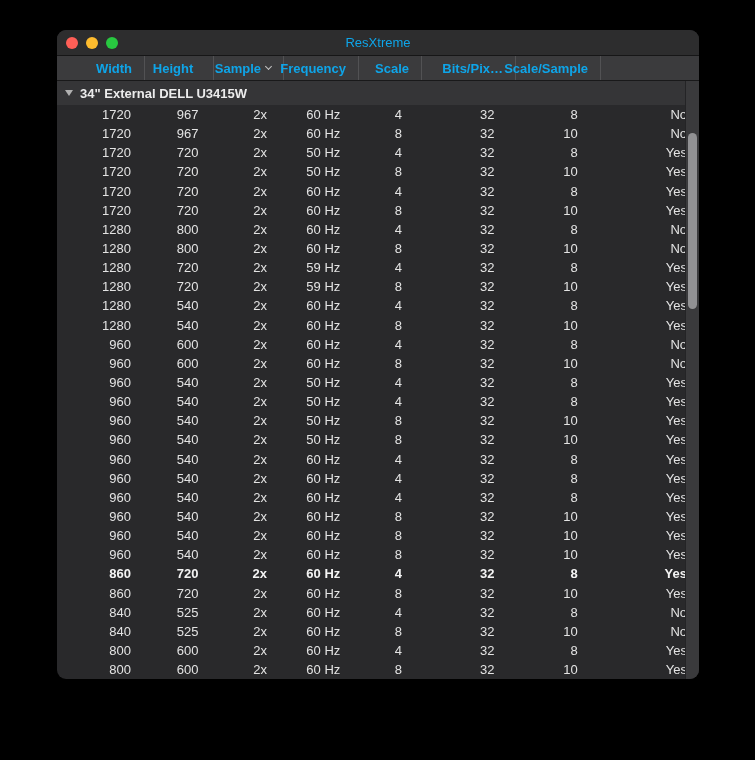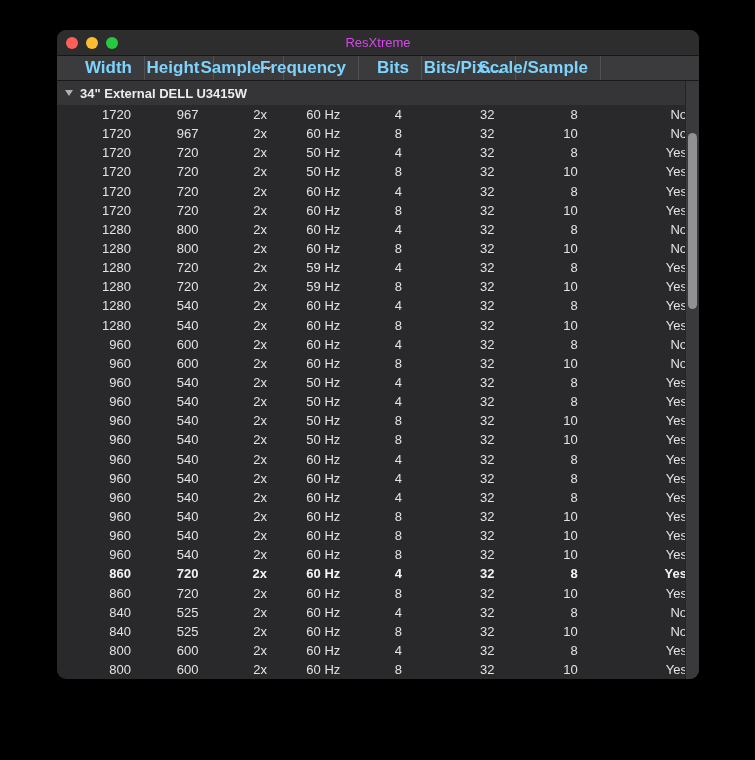--- a/index.html
+++ b/index.html
@@ -17,30 +17,30 @@
     box-shadow:0 22px 55px rgba(0,0,0,.65);
   }
 
   
   .titlebar{
     height:26px;background:#2d2d2e;border-bottom:1px solid #161617;
     position:relative;display:flex;align-items:center;justify-content:center;
   }
   .traffic{position:absolute;left:9px;top:7px;display:flex;gap:8px;}
   .light{width:12px;height:12px;border-radius:50%;padding:0;border:none;}
-  .title{font-size:13px;color:#d946ef;}
+  .title{font-size:13px;color:#0ea5e9;}
 
   
   .header{
     height:25px;background:#3b3b3d;border-bottom:1px solid #19191a;
     display:flex;align-items:stretch;
   }
   .hcell{
     display:flex;align-items:center;justify-content:flex-end;gap:4px;
-    padding-right:12px;font-size:17px;font-weight:bold;color:#7dd3fc;
+    padding-right:12px;font-size:13px;font-weight:bold;color:#0ea5e9;
     border-right:1px solid #525254;
   }
   .chev{
     width:5px;height:5px;margin-top:-3px;margin-left:1px;
     border-right:1.5px solid #c4c4c4;border-bottom:1.5px solid #c4c4c4;
     transform:rotate(45deg);flex:0 0 auto;
   }
 
   
   .col-0{width:88px;}  .col-1{width:69px;justify-content:center;}  .col-2{width:70px;}
@@ -99,21 +99,21 @@
         <span>Height</span>
       </div>
       <div class="hcell col-2">
         <span>Sample</span>
         <span class="chev"></span>
       </div>
       <div class="hcell col-3">
         <span>Frequency</span>
       </div>
       <div class="hcell col-4">
-        <span>Bits</span>
+        <span>Scale</span>
       </div>
       <div class="hcell col-5">
         <span>Bits/Pix…</span>
       </div>
       <div class="hcell col-6">
         <span>Scale/Sample</span>
       </div>
     </div>
 
   <div class="group-row">

